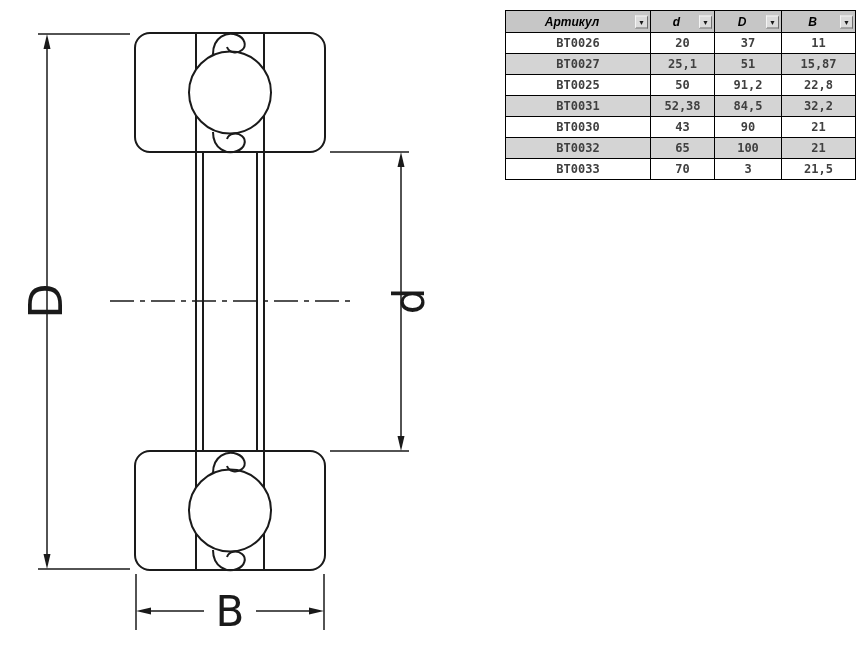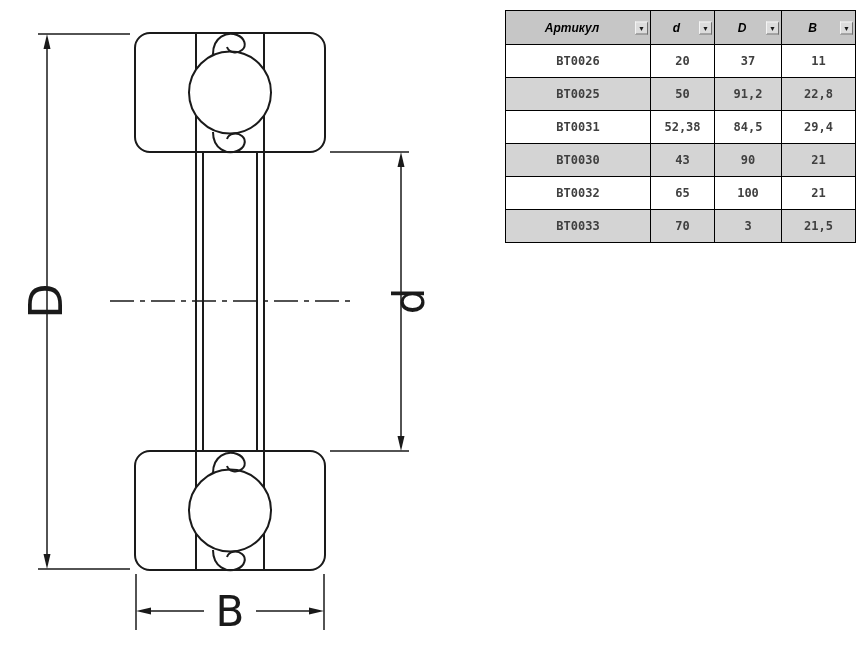--- a/index.html
+++ b/index.html
@@ -27,21 +27,21 @@
   }
   .spec-table {
     position: absolute;
     left: 505px;
     top: 10px;
     border-collapse: collapse;
     table-layout: fixed;
   }
   .spec-table th, .spec-table td {
     border: 1px solid var(--border, #000);
-    padding: 6px;
+    padding: 0;
     overflow: hidden;
     white-space: nowrap;
     margin-left: 29px;
   }
   .spec-table th {
     height: 21px;
     background: var(--header-bg, #c8c8c8);
     font: bold italic 12px "Liberation Sans", sans-serif;
     position: relative;
     text-align: center;
@@ -194,30 +194,36 @@
     </tr>
   </thead>
   <tbody>
     <tr>
       <td>BT0026</td>
       <td>20</td>
       <td>37</td>
       <td>11</td>
     </tr>
     <tr>
+      <td>BT0027</td>
+      <td>25,1</td>
+      <td>51</td>
+      <td>15,87</td>
+    </tr>
+    <tr>
       <td>BT0025</td>
       <td>50</td>
       <td>91,2</td>
       <td>22,8</td>
     </tr>
     <tr>
       <td>BT0031</td>
       <td>52,38</td>
       <td>84,5</td>
-      <td>29,4</td>
+      <td>32,2</td>
     </tr>
     <tr>
       <td>BT0030</td>
       <td>43</td>
       <td>90</td>
       <td>21</td>
     </tr>
     <tr>
       <td>BT0032</td>
       <td>65</td>

